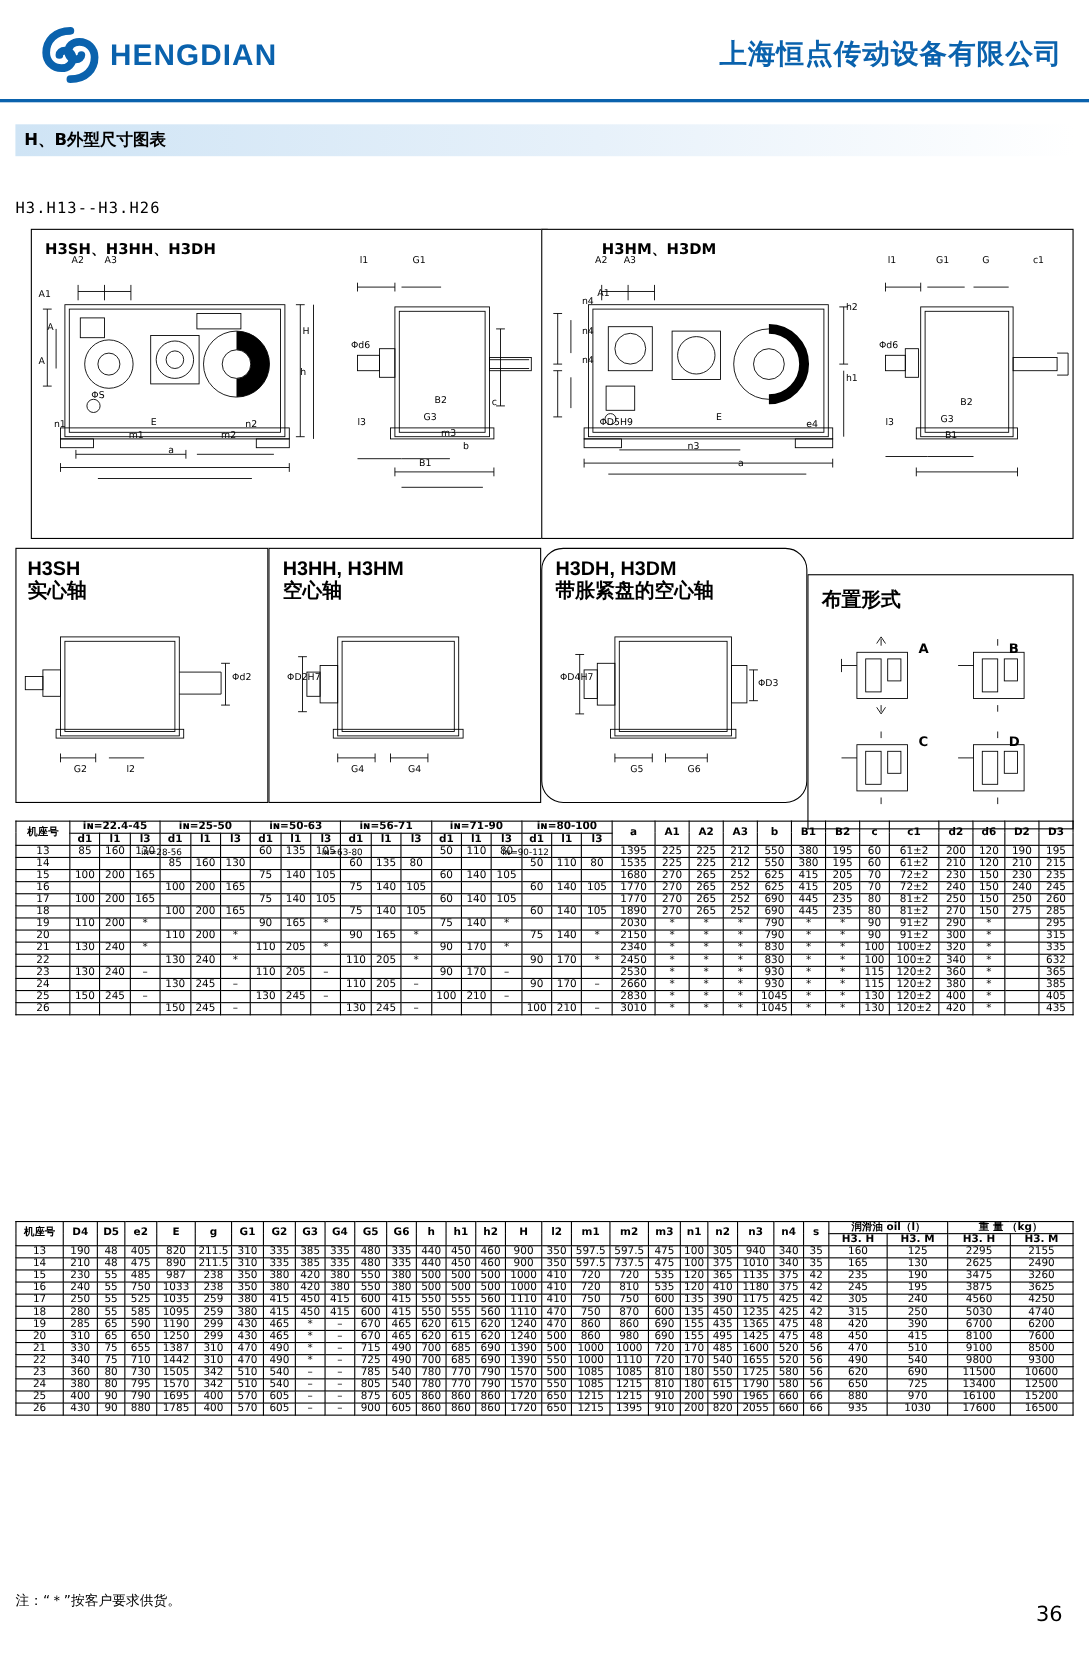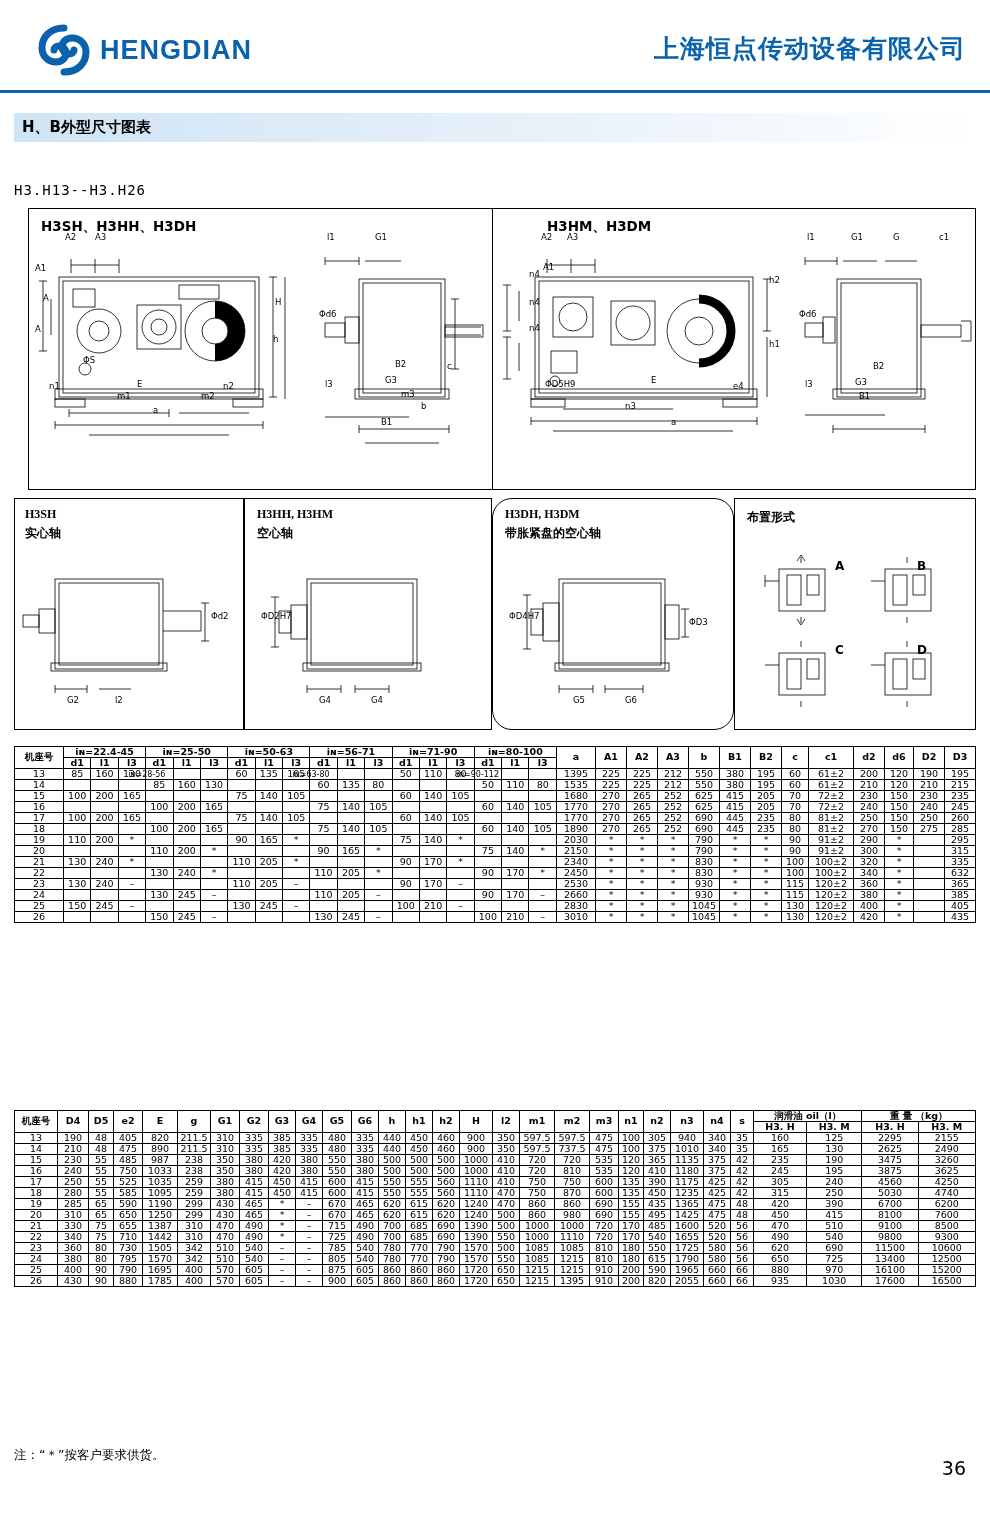--- a/index.html
+++ b/index.html
@@ -60,21 +60,21 @@
   }
   .wm2{
     position:absolute;left:430px;top:300px;
     font-size:42px;font-weight:bold;color:#dedede;
     font-family:"DejaVu Sans", sans-serif;white-space:nowrap;pointer-events:none;
   }
   .dim{
     position:absolute;font-size:8.5px;font-family:"DejaVu Sans", sans-serif;color:#000;
   }
   .mini-label{
-    position:absolute;font-size:12px;font-weight:bold;font-family:Liberation Serif, serif;
+    position:absolute;font-size:18px;font-weight:bold;font-family:Liberation Sans, sans-serif;
   }
 
   
   table{border-collapse:collapse;font-family:"DejaVu Sans", sans-serif;}
   .t1,.t2{position:absolute;border:1px solid #000;}
   .t1 td,.t1 th,.t2 td,.t2 th{
     border:1px solid #000;text-align:center;vertical-align:middle;
     font-size:9.5px;padding:0;line-height:1.05;
   }
   .t1 th,.t2 th{font-weight:bold;font-size:9.5px;}
@@ -326,21 +326,21 @@
         <path d="M66 136 L100 136 M66 132 L66 140 M100 132 L100 140"></path>
         <path d="M112 136 L150 136 M112 132 L112 140 M150 132 L150 140"></path>
       </g>
     </svg>
     <div class="dim" style="left:16px;top:112px;">ΦD4H7</div>
     <div class="dim" style="left:196px;top:118px;">ΦD3</div>
     <div class="dim" style="left:80px;top:196px;">G5</div>
     <div class="dim" style="left:132px;top:196px;">G6</div>
   </div>
 
-  <div class="dbox" style="left:734px;top:498px;width:242px;height:232px;">
+  <div class="dbox" style="left:734px;top:522px;width:242px;height:232px;">
     <div class="mini-label" style="left:12px;top:10px;">布置形式</div>
     <svg width="240" height="180" viewBox="0 0 240 180" style="position:absolute;left:0;top:42px;">
       <g stroke="#000" fill="none" stroke-width="0.8">
 
         <rect x="44" y="28" width="46" height="42"></rect>
         <rect x="52" y="34" width="14" height="30"></rect>
         <rect x="72" y="34" width="12" height="20"></rect>
         <path d="M30 40 L44 40 M30 34 L30 46"></path>
         <path d="M66 22 L66 16 M62 20 L66 14 L70 20"></path>
         <path d="M66 76 L66 82 M62 78 L66 84 L70 78"></path>

